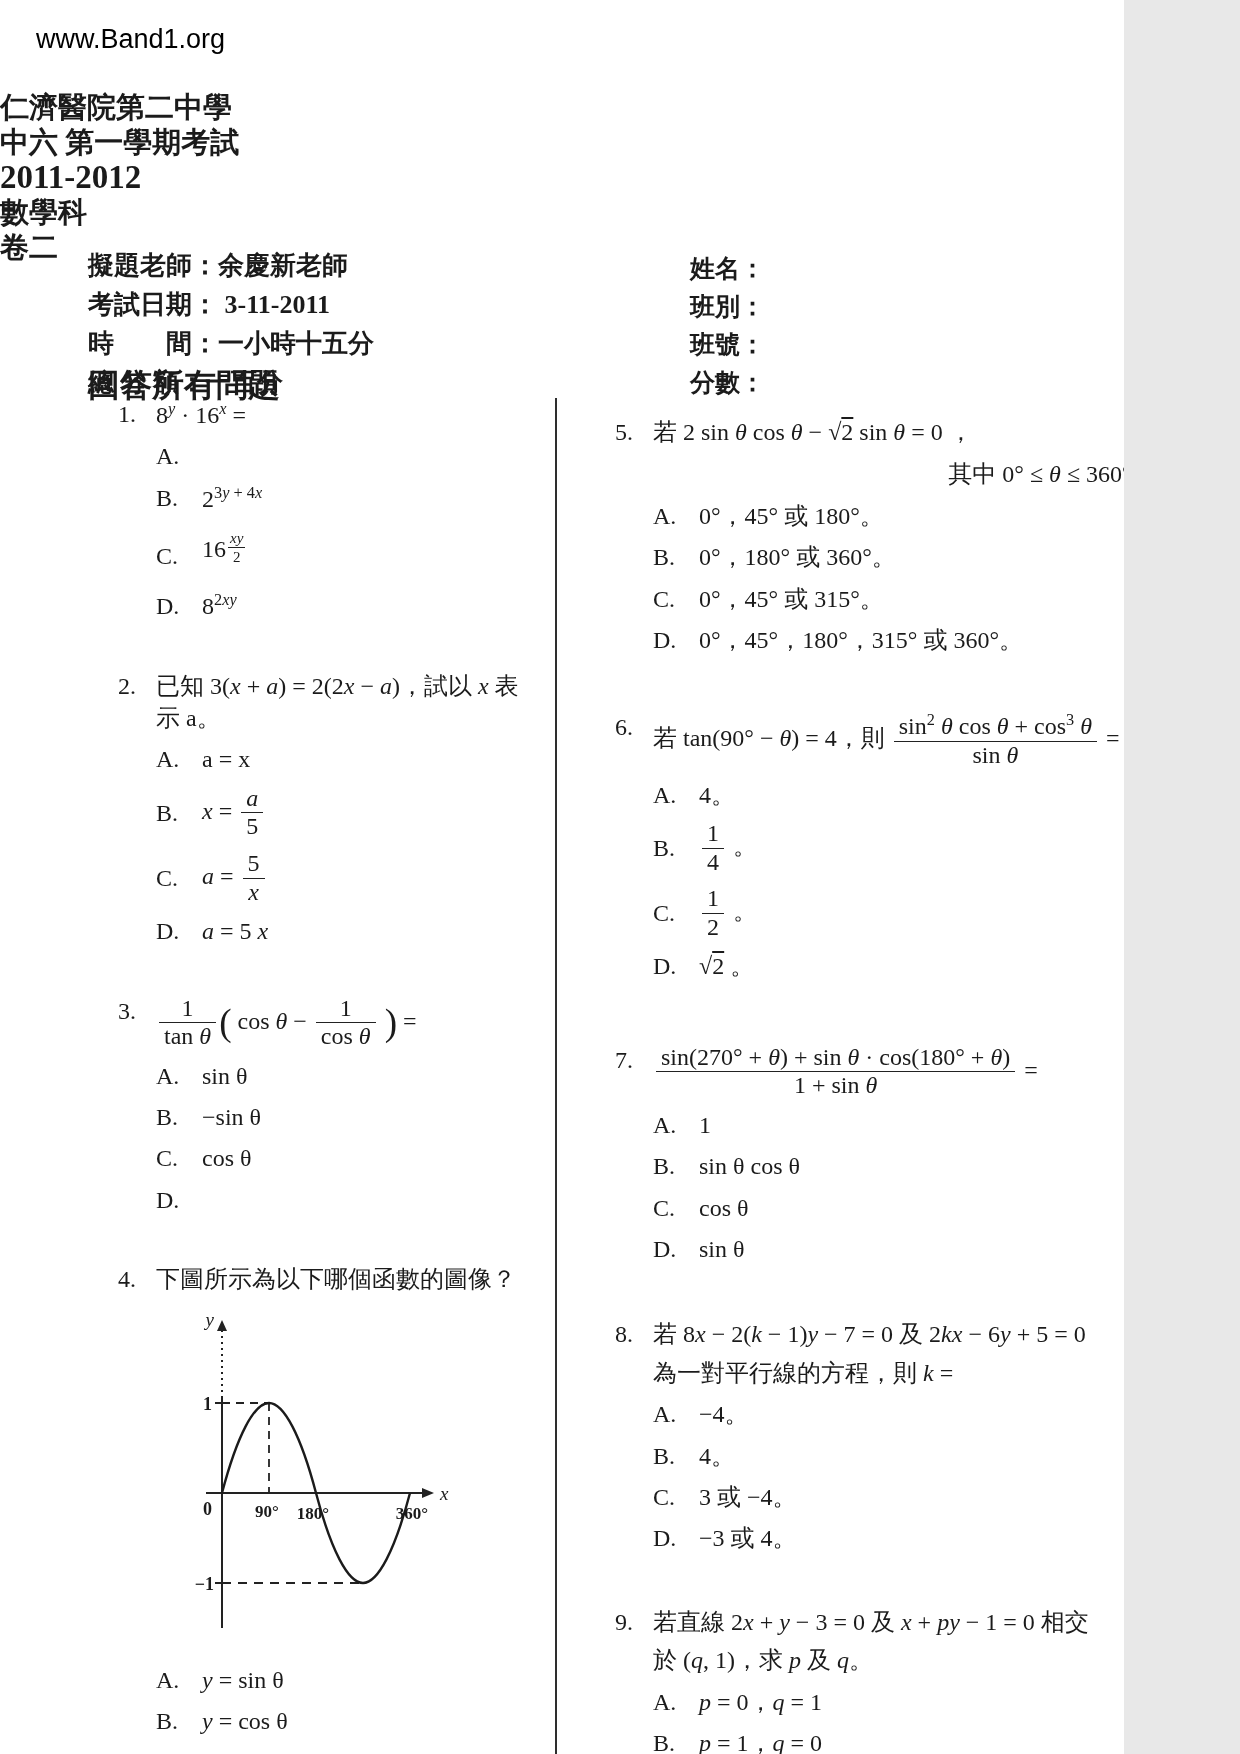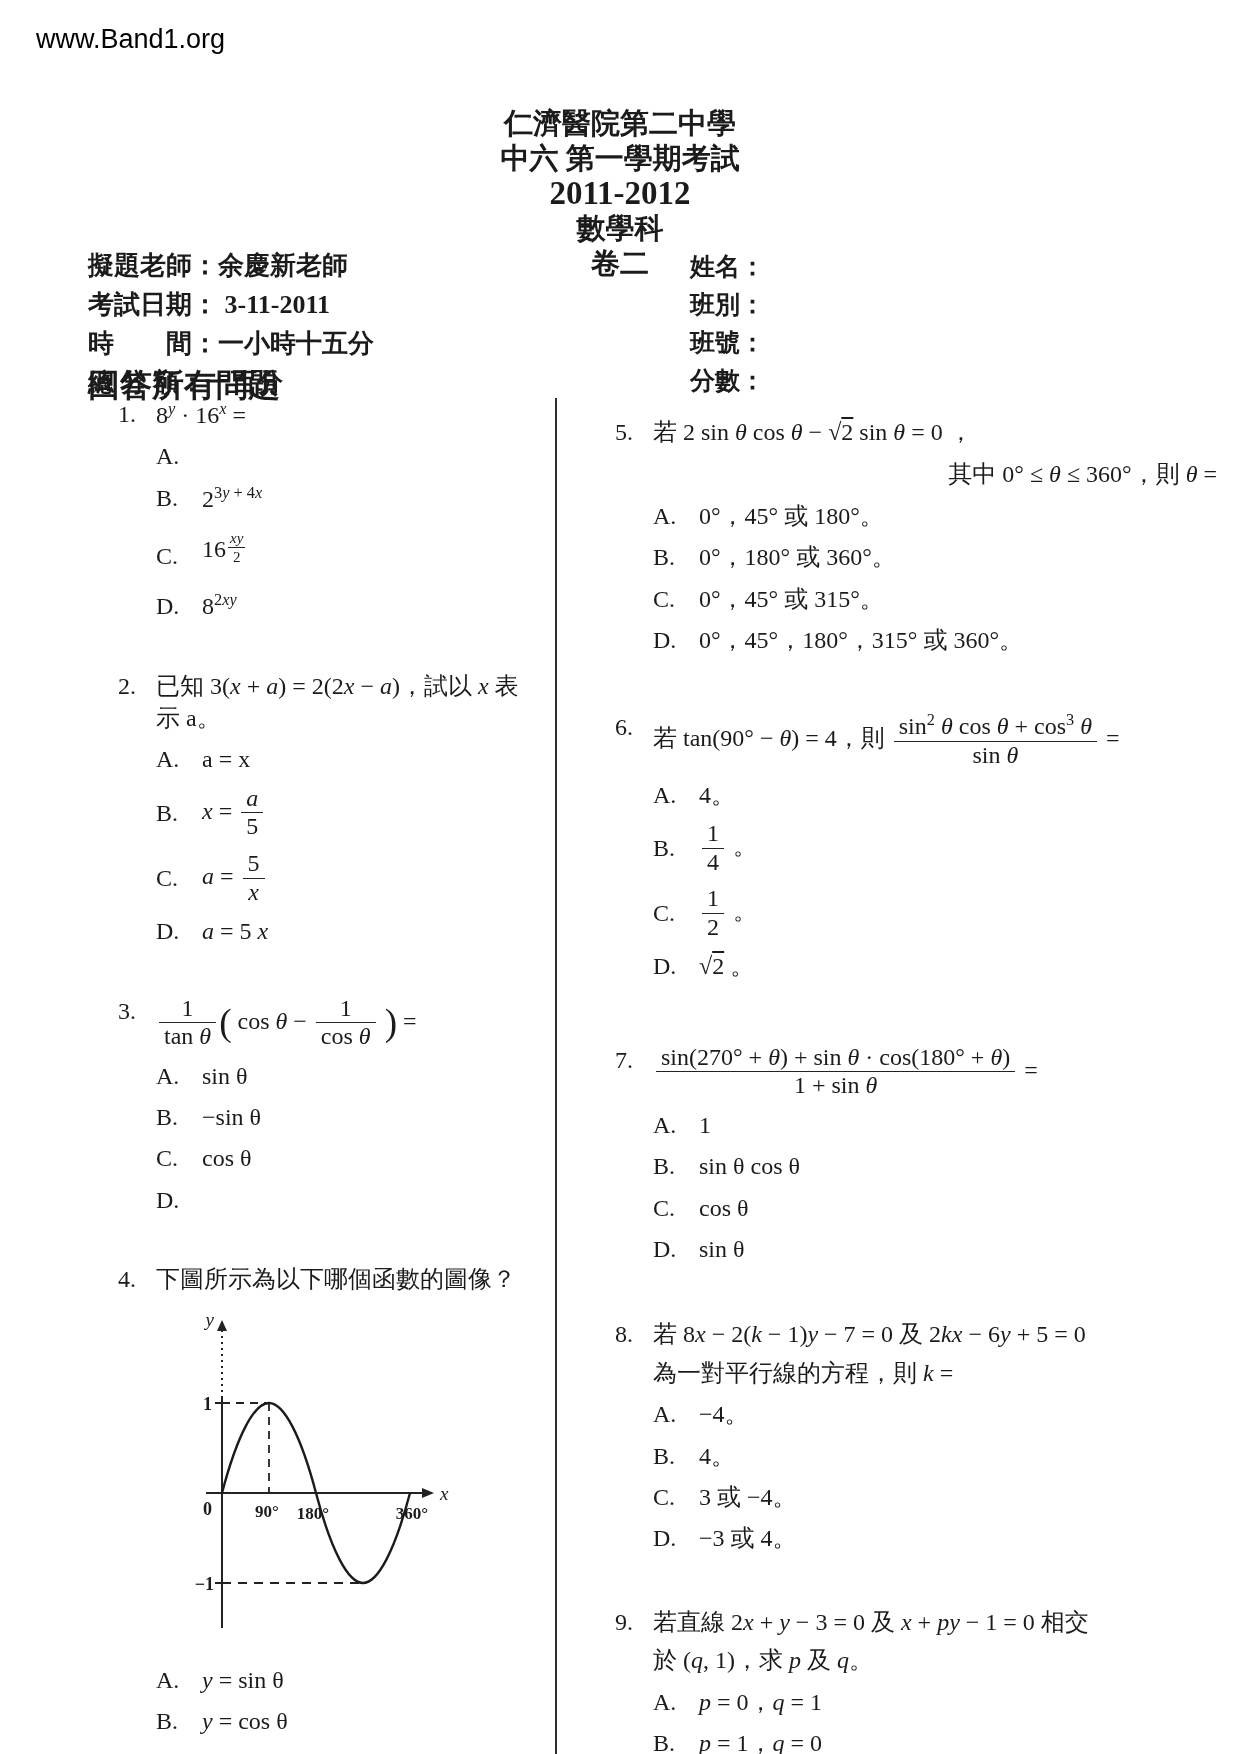--- a/index.html
+++ b/index.html
@@ -1,24 +1,24 @@
 <!DOCTYPE html>
 <html><head>
 <meta charset="utf-8">
 <style>
   html,body{margin:0;padding:0;background:#e8e8e8;}
-  .page{position:relative;width:1240px;height:1754px;background:#ffffff;color:#1b1b1b;
+  .page{position:relative;width:1124px;height:1754px;background:#ffffff;color:#1b1b1b;
         font-family:"Liberation Serif","DejaVu Serif",serif;overflow:hidden;}
   .watermark{position:absolute;left:36px;top:24px;font-family:"Liberation Sans","DejaVu Sans",sans-serif;
         font-size:27px;color:#000;}
-  .header{position:absolute;top:90px;left:0;right:0;text-align:center;font-weight:600;margin-top:16px;}
+  .header{position:absolute;top:90px;left:0;right:0;font-weight:600;}
   .header .h-line{font-size:29px;line-height:35px;}
   .header .h-year{font-weight:700;font-size:33px;}
   .meta{position:absolute;left:88px;top:246px;font-size:26px;line-height:39px;font-weight:600;}
-  .students{position:absolute;left:690px;top:250px;font-size:25px;line-height:38px;font-weight:600;font-family:Liberation Mono, monospace;}
+  .students{position:absolute;left:690px;top:250px;font-size:25px;line-height:38px;font-weight:600;}
   .instruction{position:absolute;left:88px;top:364px;font-size:32px;font-weight:600;}
   .columns{position:absolute;left:0;top:398px;width:1240px;display:flex;font-size:24px;line-height:1.35;}
   .col-left{width:557px;box-sizing:border-box;padding:0 14px 0 118px;border-right:2px solid #2e2e2e;min-height:1253px;}
   .col-right{width:660px;box-sizing:border-box;padding:18px 0 0 58px;}
   .q{display:flex;margin-bottom:38px;}
   .qno{width:38px;flex:none;}
   .qbody{flex:1;}
   .stem{margin-bottom:6px;}
   .opt{display:flex;margin:9px 0;align-items:center;}
   .optlabel{width:46px;flex:none;}

